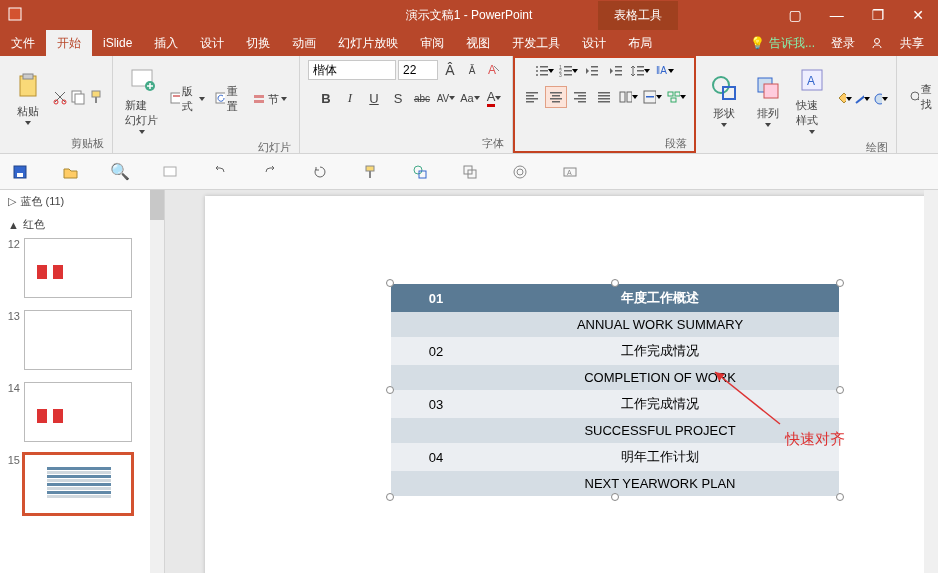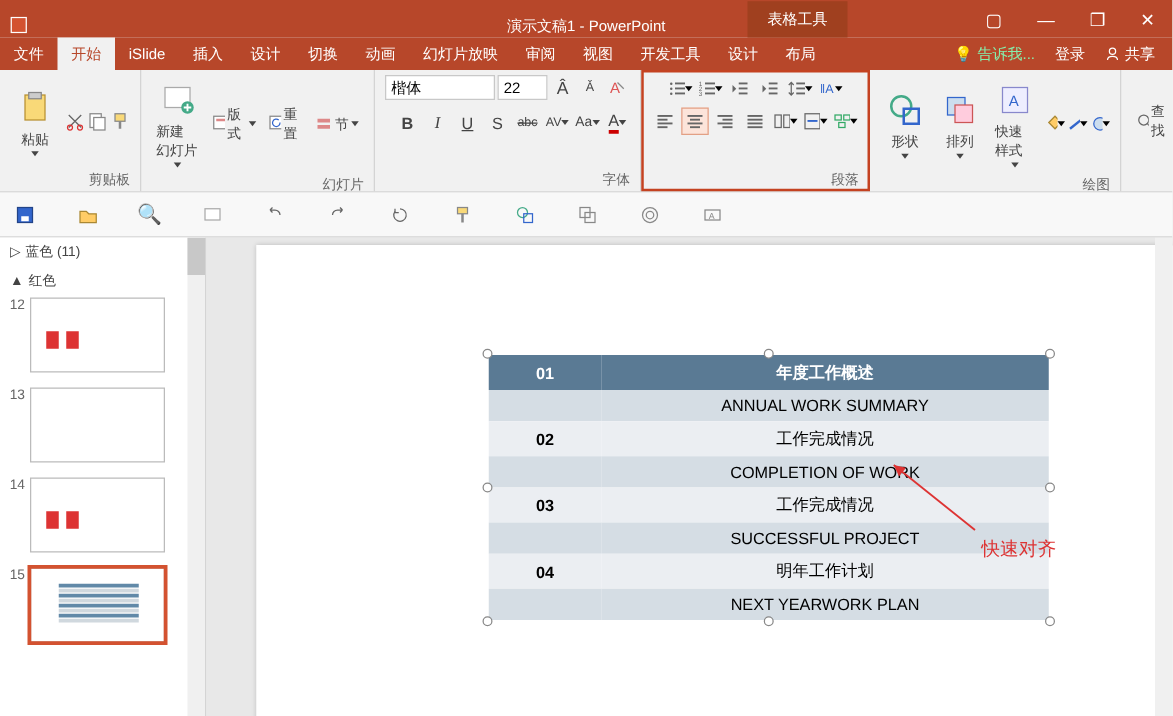--- a/index.html
+++ b/index.html
@@ -1,31 +1,31 @@
 <!DOCTYPE html>
 <html><head>
 <meta charset="utf-8">
 <style>
 * { margin: 0; padding: 0; box-sizing: border-box; font-family: "Microsoft YaHei", sans-serif; }
 body { background: #e6e6e6; width: 938px; height: 573px; overflow: hidden; }
 
-.titlebar { background: #b7472a; height: 30px; display: flex; align-items: flex-end; color: #fff; font-size: 12px; }
+.titlebar { background: #b7472a; height: 30px; display: flex; align-items: center; color: #fff; font-size: 12px; }
 .titlebar .icon-area { width: 20px; margin-left: 8px; }
 .titlebar .title-text { position: absolute; left: 50%; transform: translateX(-50%); }
 .titlebar .tool-tab { position: absolute; right: 260px; background: #a0401f; padding: 6px 16px; }
 .titlebar .win-controls { position: absolute; right: 0; display: flex; }
 .titlebar .win-controls div { padding: 6px 14px; font-size: 14px; }
 
 .menubar { background: #b7472a; height: 26px; display: flex; align-items: center; color: #fff; font-size: 12px; }
 .menubar .tab { padding: 5px 11px; cursor: pointer; }
 .menubar .tab.active { background: #f1f1f1; color: #b7472a; }
 .menubar .right-area { margin-left: auto; display: flex; align-items: center; margin-right: 6px; }
 .menubar .right-area .tab { padding: 5px 8px; }
 .menubar .right-area .tell-me { color: #86efac; }
-.menubar .right-area .share { display: flex; align-items: center; gap: 4px; }
+.menubar .right-area .share { display: flex; align-items: center; gap: 17px; }
 
 .ribbon { background: #f1f1f1; height: 98px; border-bottom: 1px solid #d4d4d4; display: flex; }
 .ribbon-group { border-right: 1px solid #d4d4d4; padding: 4px 8px 2px 8px; display: flex; flex-direction: column; justify-content: space-between; }
 .ribbon-group .group-content { display: flex; align-items: center; gap: 4px; flex: 1; }
 .ribbon-group .group-label { text-align: right; font-size: 11px; color: #666; padding-top: 2px; }
 .ribbon-group.highlighted { outline: 2px solid #c44221; outline-offset: -2px; }
 
 .big-btn { display: flex; flex-direction: column; align-items: center; gap: 2px; font-size: 11px; color: #444; padding: 4px; }
 .big-btn .icon-box { width: 32px; height: 32px; display: flex; align-items: center; justify-content: center; }
 .small-btn { font-size: 11px; color: #444; padding: 2px 4px; display: flex; align-items: center; gap: 2px; }
@@ -63,21 +63,21 @@
 .canvas-area { flex: 1; background: #e8e8e8; position: relative; overflow: hidden; }
 .canvas-scroll { position: absolute; right: 0; top: 0; width: 14px; height: 100%; background: #f0f0f0; }
 .slide { position: absolute; left: 40px; top: 6px; width: 840px; height: 460px; background: #fff; box-shadow: 0 0 4px rgba(0,0,0,0.2); }
 
 .tbl-wrap { position: absolute; left: 186px; top: 88px; width: 448px; }
 .tbl { width: 100%; border-collapse: collapse; font-size: 13px; }
 .tbl td { padding: 5px 8px; text-align: center; }
 .tbl tr.hdr td { background: #5a7a94; color: #fff; font-weight: bold; }
 .tbl tr.r1 td { background: #d5dde4; }
 .tbl tr.r2 td { background: #ebeef2; }
-.tbl td.num { width: 90px; font-weight: bold; }
+.tbl td.num { width: 90px; font-weight: normal; }
 .tbl-handle { position: absolute; width: 8px; height: 8px; background: #fff; border: 1px solid #888; border-radius: 50%; }
 
 .annotation { position: absolute; left: 620px; top: 240px; color: #d33; font-size: 15px; }
 .arrow-svg { position: absolute; left: 540px; top: 174px; }
 
 .tri { display: inline-block; width: 0; height: 0; border-left: 3px solid transparent; border-right: 3px solid transparent; border-top: 4px solid currentColor; vertical-align: middle; }
 </style>
 </head>
 <body>
 

